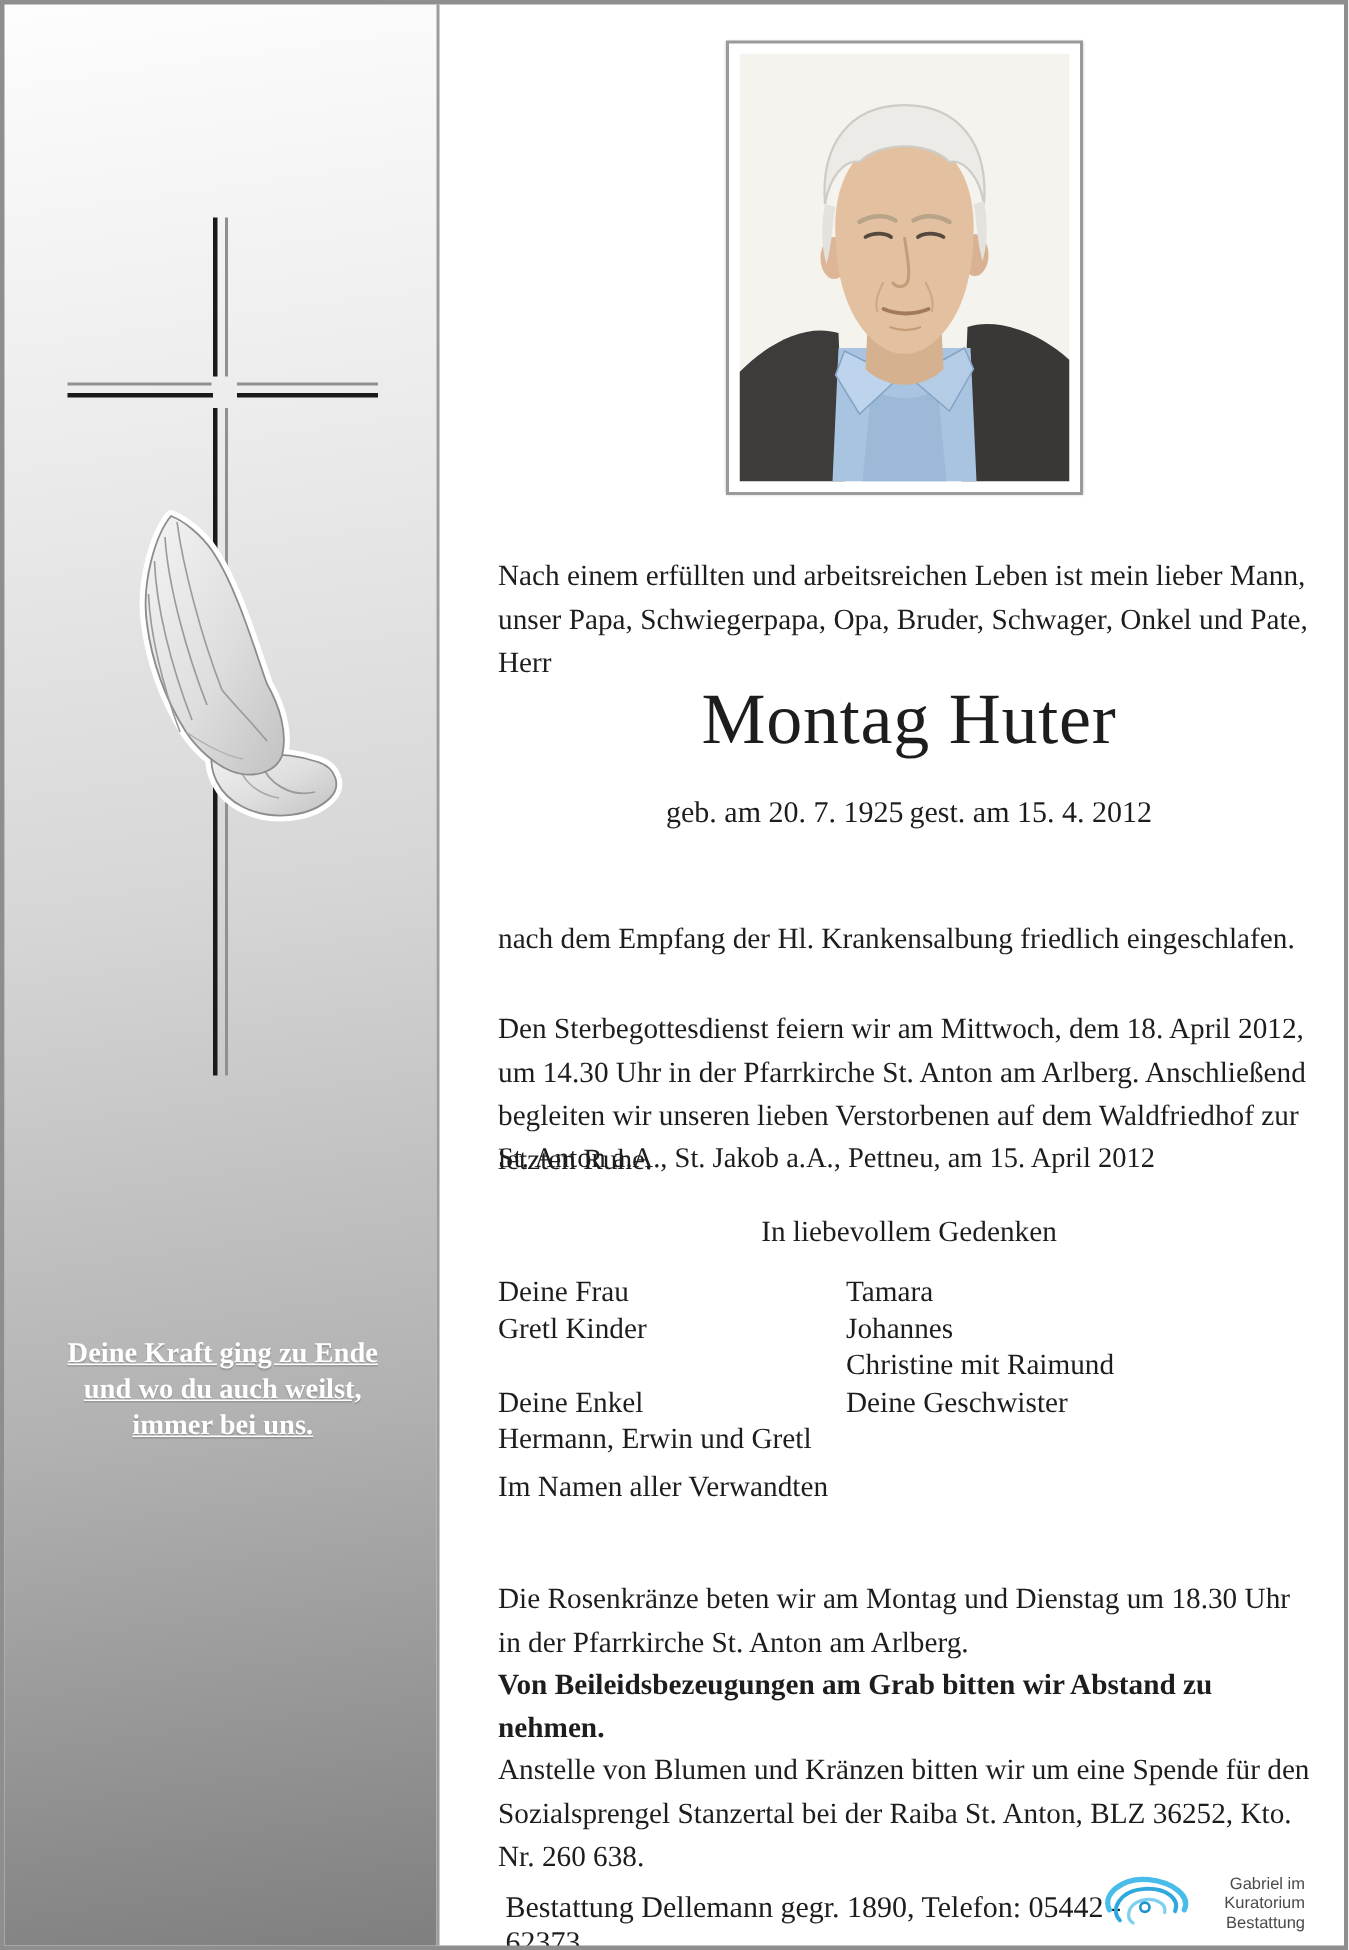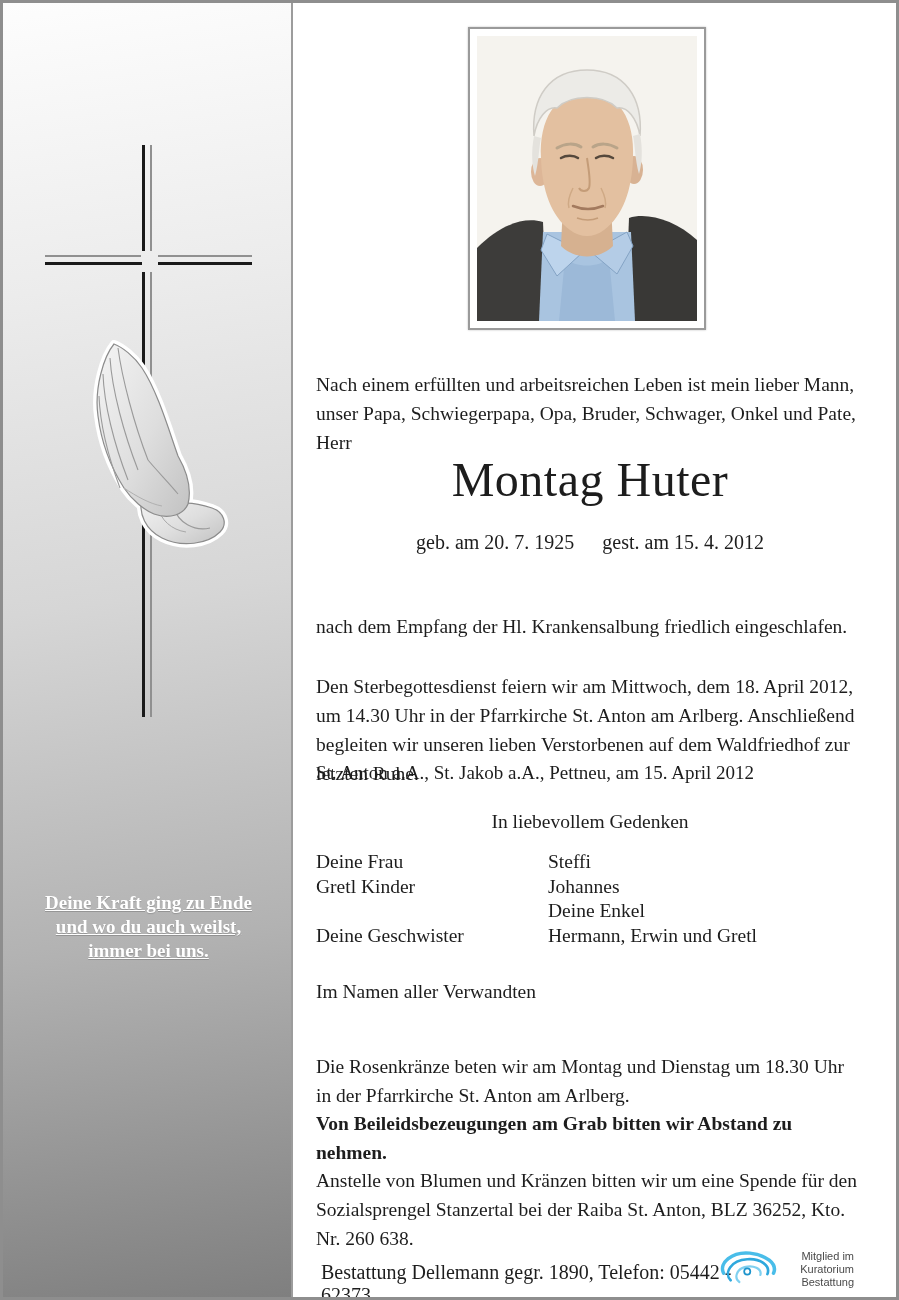--- a/index.html
+++ b/index.html
@@ -20,34 +20,34 @@
   .h-gray{height:2px;background:#909090;}
   .h-black{height:3px;background:#1a1a1a;}
   .hands{position:absolute;left:79px;top:335px;width:150px;height:212px;}
   .verse{
     position:absolute;left:13px;top:888px;width:265px;text-align:center;
     color:#ffffff;font-weight:bold;font-size:19px;line-height:24px;
     text-shadow:0 1px 1px rgba(0,0,0,0.18);
     text-decoration:underline;
   }
   
-  .main{position:absolute;left:316px;top:0;width:548px;height:1300px;text-decoration:underline;}
+  .main{position:absolute;left:332px;top:0;width:548px;height:1300px;text-decoration:underline;}
   .photo-frame{
     position:absolute;left:152px;top:27px;width:238px;height:303px;
     box-sizing:border-box;border:2px solid #9a9a9a;background:#ffffff;padding:7px;
     box-shadow:0 0 2px rgba(0,0,0,0.25);
   }
   .para{position:absolute;left:0;width:548px;font-size:19.5px;line-height:29px;}
   .intro{top:350px;}
   .name{
     position:absolute;left:0;top:452px;width:548px;text-align:center;
     font-size:48px;line-height:1.15;letter-spacing:0.5px;
   }
   .dates{position:absolute;left:0;top:531px;width:548px;text-align:center;font-size:20px;}
-  .dates span{display:inline-block;margin:0 14px;}
+  .dates span{display:inline-block;margin:0 2px;}
   .p-sleep{top:592px;}
   .p-service{top:652px;}
   .places{position:absolute;left:0;top:762px;width:548px;font-size:19px;}
   .gedenken{position:absolute;left:0;top:811px;width:548px;font-size:19.5px;text-align:center;}
   .family{
     position:absolute;left:0;top:850px;width:548px;display:grid;
     grid-template-columns:232px 1fr;font-size:19.5px;line-height:24.5px;
   }
   .verwandten{position:absolute;left:0;top:981px;width:548px;font-size:19.5px;}
   .p-rosen{top:1032px;}
@@ -169,24 +169,25 @@
     <p class="para p-sleep">nach dem Empfang der Hl. Krankensalbung friedlich eingeschlafen.</p>
 
     <p class="para p-service">Den Sterbegottesdienst feiern wir am Mittwoch, dem 18. April 2012, um 14.30 Uhr in der Pfarrkirche St. Anton am Arlberg. Anschließend begleiten wir unseren lieben Verstorbenen auf dem Waldfriedhof zur letzten Ruhe.</p>
 
     <div class="places">St. Anton a.A., St. Jakob a.A., Pettneu, am 15. April 2012</div>
 
     <div class="gedenken">In liebevollem Gedenken</div>
 
     <div class="family">
       <div>Deine Frau</div>
-      <div>Steffi</div>
+      <div>Tamara</div>
       <div>Gretl Kinder</div>
       <div>Johannes</div>
       <div></div>
+      <div>Christine mit Raimund</div>
       <div>Deine Enkel</div>
       <div>Deine Geschwister</div>
       <div>Hermann, Erwin und Gretl</div>
     </div>
 
     <div class="verwandten">Im Namen aller Verwandten</div>
 
     <p class="para p-rosen">Die Rosenkränze beten wir am Montag und Dienstag um 18.30 Uhr in der Pfarrkirche St. Anton am Arlberg.</p>
 
     <p class="para p-beileid">Von Beileidsbezeugungen am Grab bitten wir Abstand zu nehmen.</p>
@@ -199,19 +200,19 @@
       <svg width="62" height="42" viewBox="0 0 70 48" xmlns="http://www.w3.org/2000/svg">
         <g fill="none" stroke-linecap="round">
           <path d="M6,30 C0,18 16,5 36,7 C54,9 68,19 63,30" stroke="#49bde9" stroke-width="4"></path>
           <path d="M14,38 C6,30 14,15 33,14 C48,13 60,21 56,31" stroke="#2fa8dd" stroke-width="3"></path>
           <path d="M24,40 C18,36 20,26 30,23 C40,20 50,25 48,32" stroke="#7fd0f0" stroke-width="2.5"></path>
           <circle cx="33" cy="28" r="3.5" stroke="#1d94cc" stroke-width="2"></circle>
         </g>
       </svg>
     </div>
     <div class="membership">
-      <div>Mitglied im</div>
+      <div>Gabriel im</div>
       <div>Kuratorium Bestattung</div>
     </div>
   </div>
 
   <div class="card-border"></div>
 </div>
 
 </body></html>

